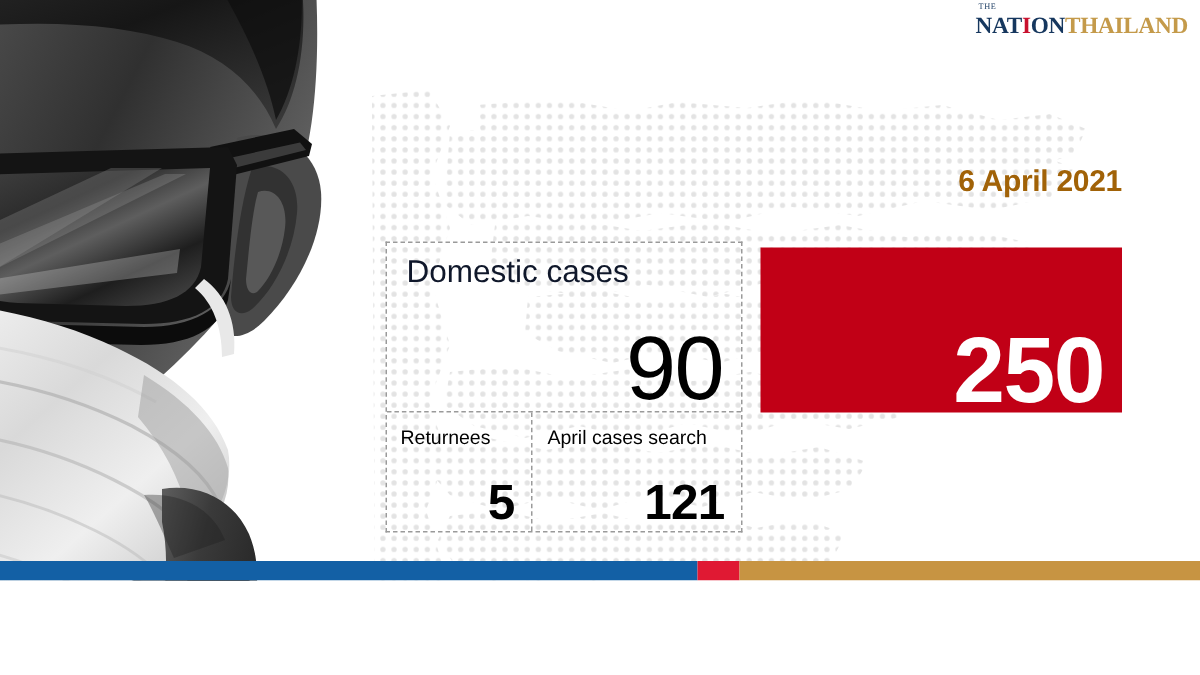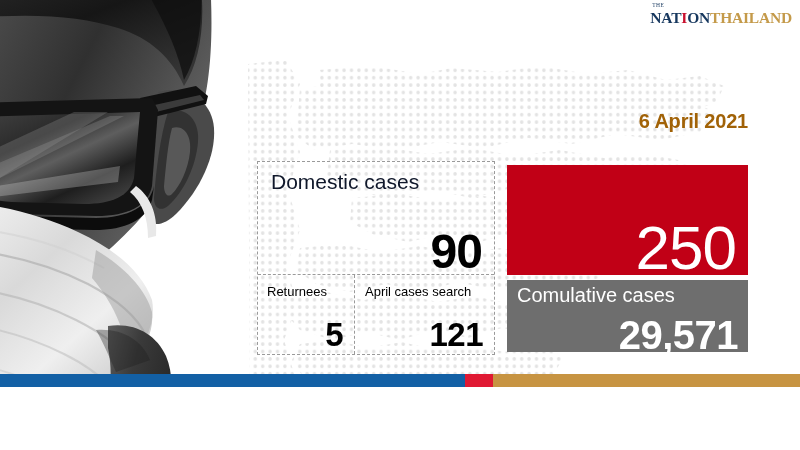--- a/index.html
+++ b/index.html
@@ -118,21 +118,21 @@
     position:absolute; left:0; top:0;
     width:236px; height:113px;
     border-bottom:1px dashed #9a9a9a;
   }
   #domestic .lbl {
     position:absolute; left:13px; top:8px;
     font-size:21px; color:#0f172a; white-space:nowrap;
   }
   #domestic .val {
     position:absolute; right:12px; bottom:-2px;
-    font-size:48px; font-weight:700; color:#000;
+    font-size:60px; font-weight:400; color:#000;
     letter-spacing:-1px; line-height:1;
   }
   .subcell {
     position:absolute; top:113px;
     height:79px;
   }
   #returnees { left:0; width:97px; border-right:1px dashed #9a9a9a; }
   #activesearch { left:98px; width:138px; }
   .subcell .lbl {
     position:absolute; left:9px; top:9px;
@@ -150,21 +150,21 @@
     left:507px; top:165px;
     width:241px; height:110px;
     background:#c10016;
   }
   #newcases .lbl {
     position:absolute; left:10px; top:6px;
     font-size:21px; color:#ffffff; white-space:nowrap;
   }
   #newcases .val {
     position:absolute; right:12px; bottom:-4px;
-    font-size:62px; font-weight:400; color:#ffffff;
+    font-size:62px; font-weight:700; color:#ffffff;
     letter-spacing:-1px; line-height:1;
   }
   #cumulative {
     position:absolute;
     left:507px; top:280px;
     width:241px; height:72px;
     background:#6e6e6e;
   }
   #cumulative .lbl {
     position:absolute; left:10px; top:4px;
@@ -351,24 +351,20 @@
       <div class="lbl">April cases search</div>
       <div class="val">121</div>
     </div>
 
   </div>
 
   <div id="newcases">
     <div class="val">250</div>
   </div>
 
-  <div id="cumulative">
-    <div class="lbl">Comulative cases</div>
-    <div class="val">29,571</div>
-  </div>
 
   <div id="footer">
     <div class="seg-blue"></div>
     <div class="seg-red"></div>
     <div class="seg-gold"></div>
   </div>
 
 </div>
 
 </body></html>

